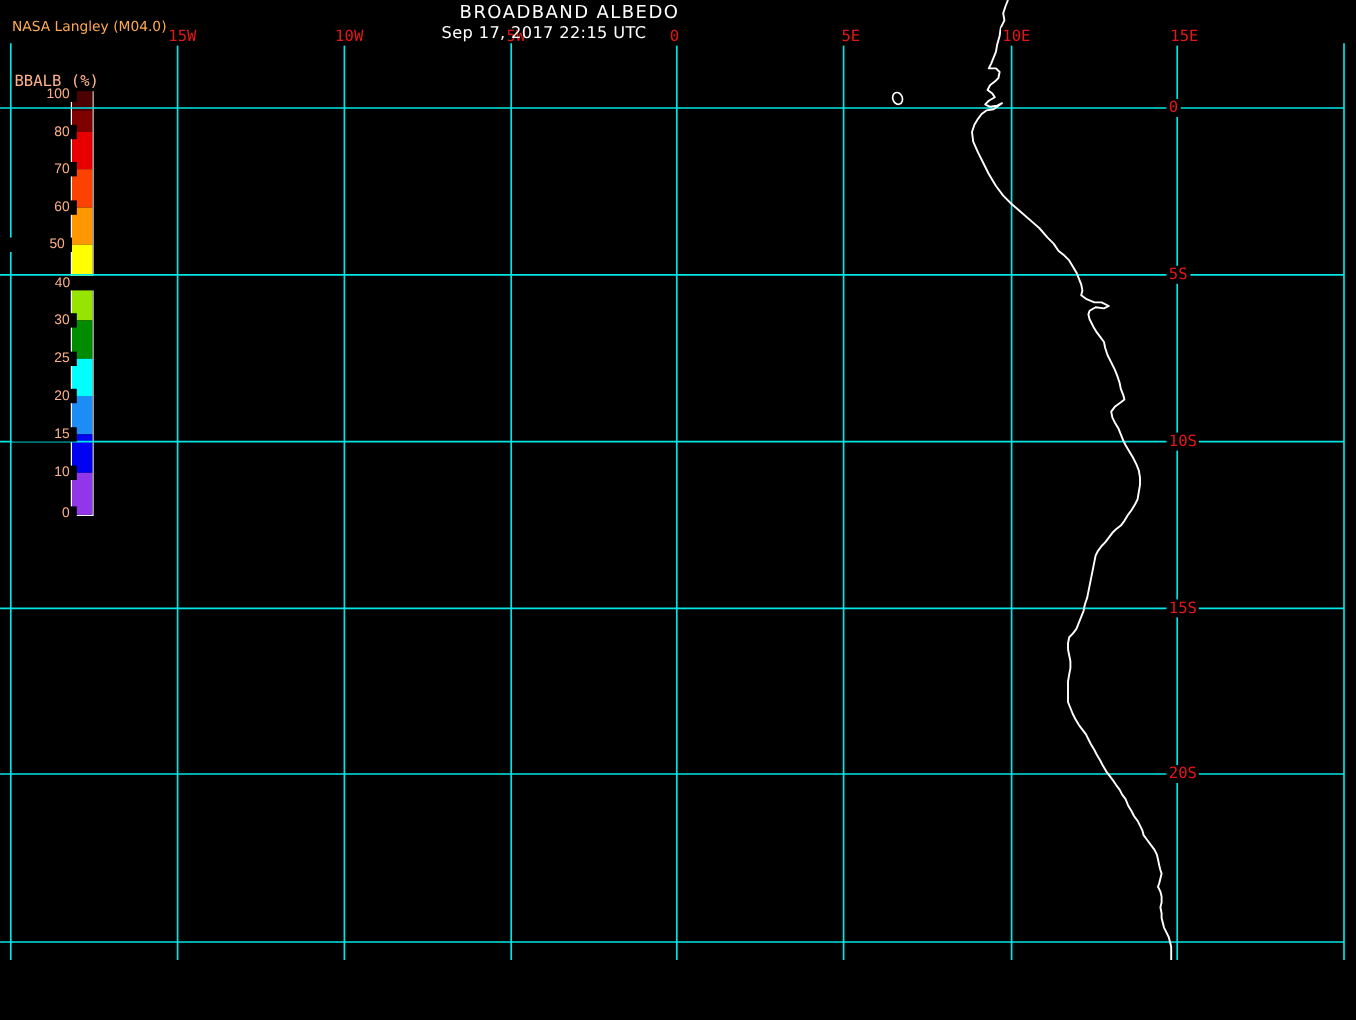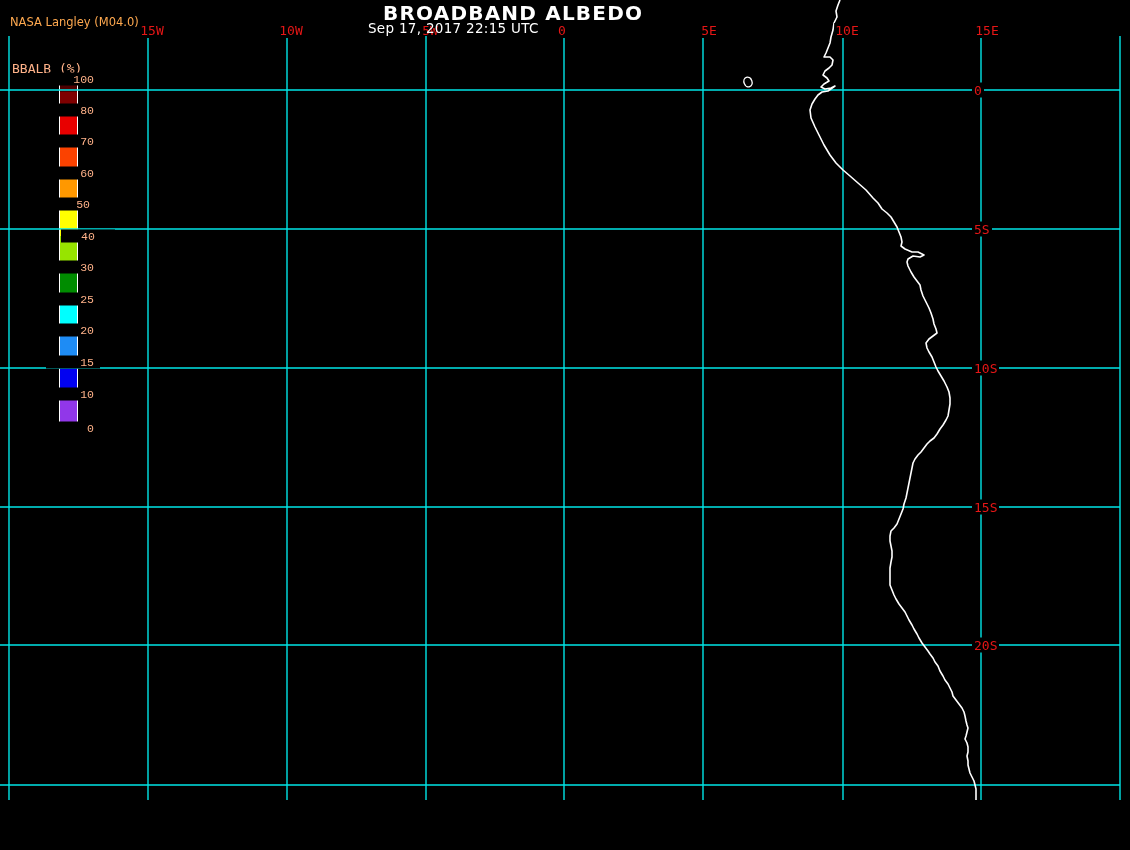--- a/index.html
+++ b/index.html
@@ -1,31 +1,31 @@
 <!DOCTYPE html>
 <html><head>
 <meta charset="utf-8">
 <style>
   html,body{margin:0;padding:0;background:#000;}
   #stage{position:relative;width:1130px;height:850px;background:#000;overflow:hidden;
          font-family:"DejaVu Sans",sans-serif;}
   #map-svg{position:absolute;left:0;top:0;z-index:2;}
   .brand{position:absolute;left:10px;top:15px;color:#FFA94F;font-size:11.5px;z-index:4;}
-  .title{position:absolute;left:383px;top:1px;color:#FFFFFF;font-size:20px;letter-spacing:1.2px;z-index:4;font-weight:bold;}
+  .title{position:absolute;left:383px;top:1px;color:#FFFFFF;font-size:15px;letter-spacing:1.2px;z-index:4;}
   .subtitle{position:absolute;left:368px;top:20px;color:#FFFFFF;font-size:13.5px;letter-spacing:0.3px;z-index:5;}
   .lonlab{position:absolute;top:23px;transform:translateX(-50%);color:#E51616;
           font-family:"DejaVu Sans Mono",monospace;font-size:13px;z-index:4;background:#000;padding:0 1px;}
   .latlab{position:absolute;left:972px;transform:translateY(-50%);color:#E51616;
           font-family:"DejaVu Sans Mono",monospace;font-size:13px;z-index:4;background:#000;padding:0 2px;}
   .cb-title{position:absolute;left:12px;top:61px;color:#FFB289;
           font-family:"DejaVu Sans Mono",monospace;font-size:13px;z-index:4;background:#000;}
   .cb-bar{position:absolute;left:59px;top:67px;width:19px;height:363px;border:1px solid #FFFFFF;
           box-sizing:border-box;z-index:1;display:flex;flex-direction:column;}
   .cbtick{position:absolute;width:42px;text-align:right;transform:translateY(-50%);color:#FFB289;
-          font-family:Liberation Mono, monospace;font-size:11.5px;z-index:4;background:#000;padding:0 6px;margin-left:36px;}
+          font-family:Liberation Sans, sans-serif;font-size:11.5px;z-index:4;background:#000;padding:0 6px;}
   .footer{position:absolute;left:311px;top:834px;color:#FFFFFF;white-space:pre;
           font-family:"DejaVu Sans Mono",monospace;font-size:12px;letter-spacing:1.9px;z-index:4;}
 </style>
 </head>
 <body>
 
 <div id="stage">
 
   <div class="cb-bar">
       <div style="height: 24px; background: rgb(77, 0, 0);"></div>

